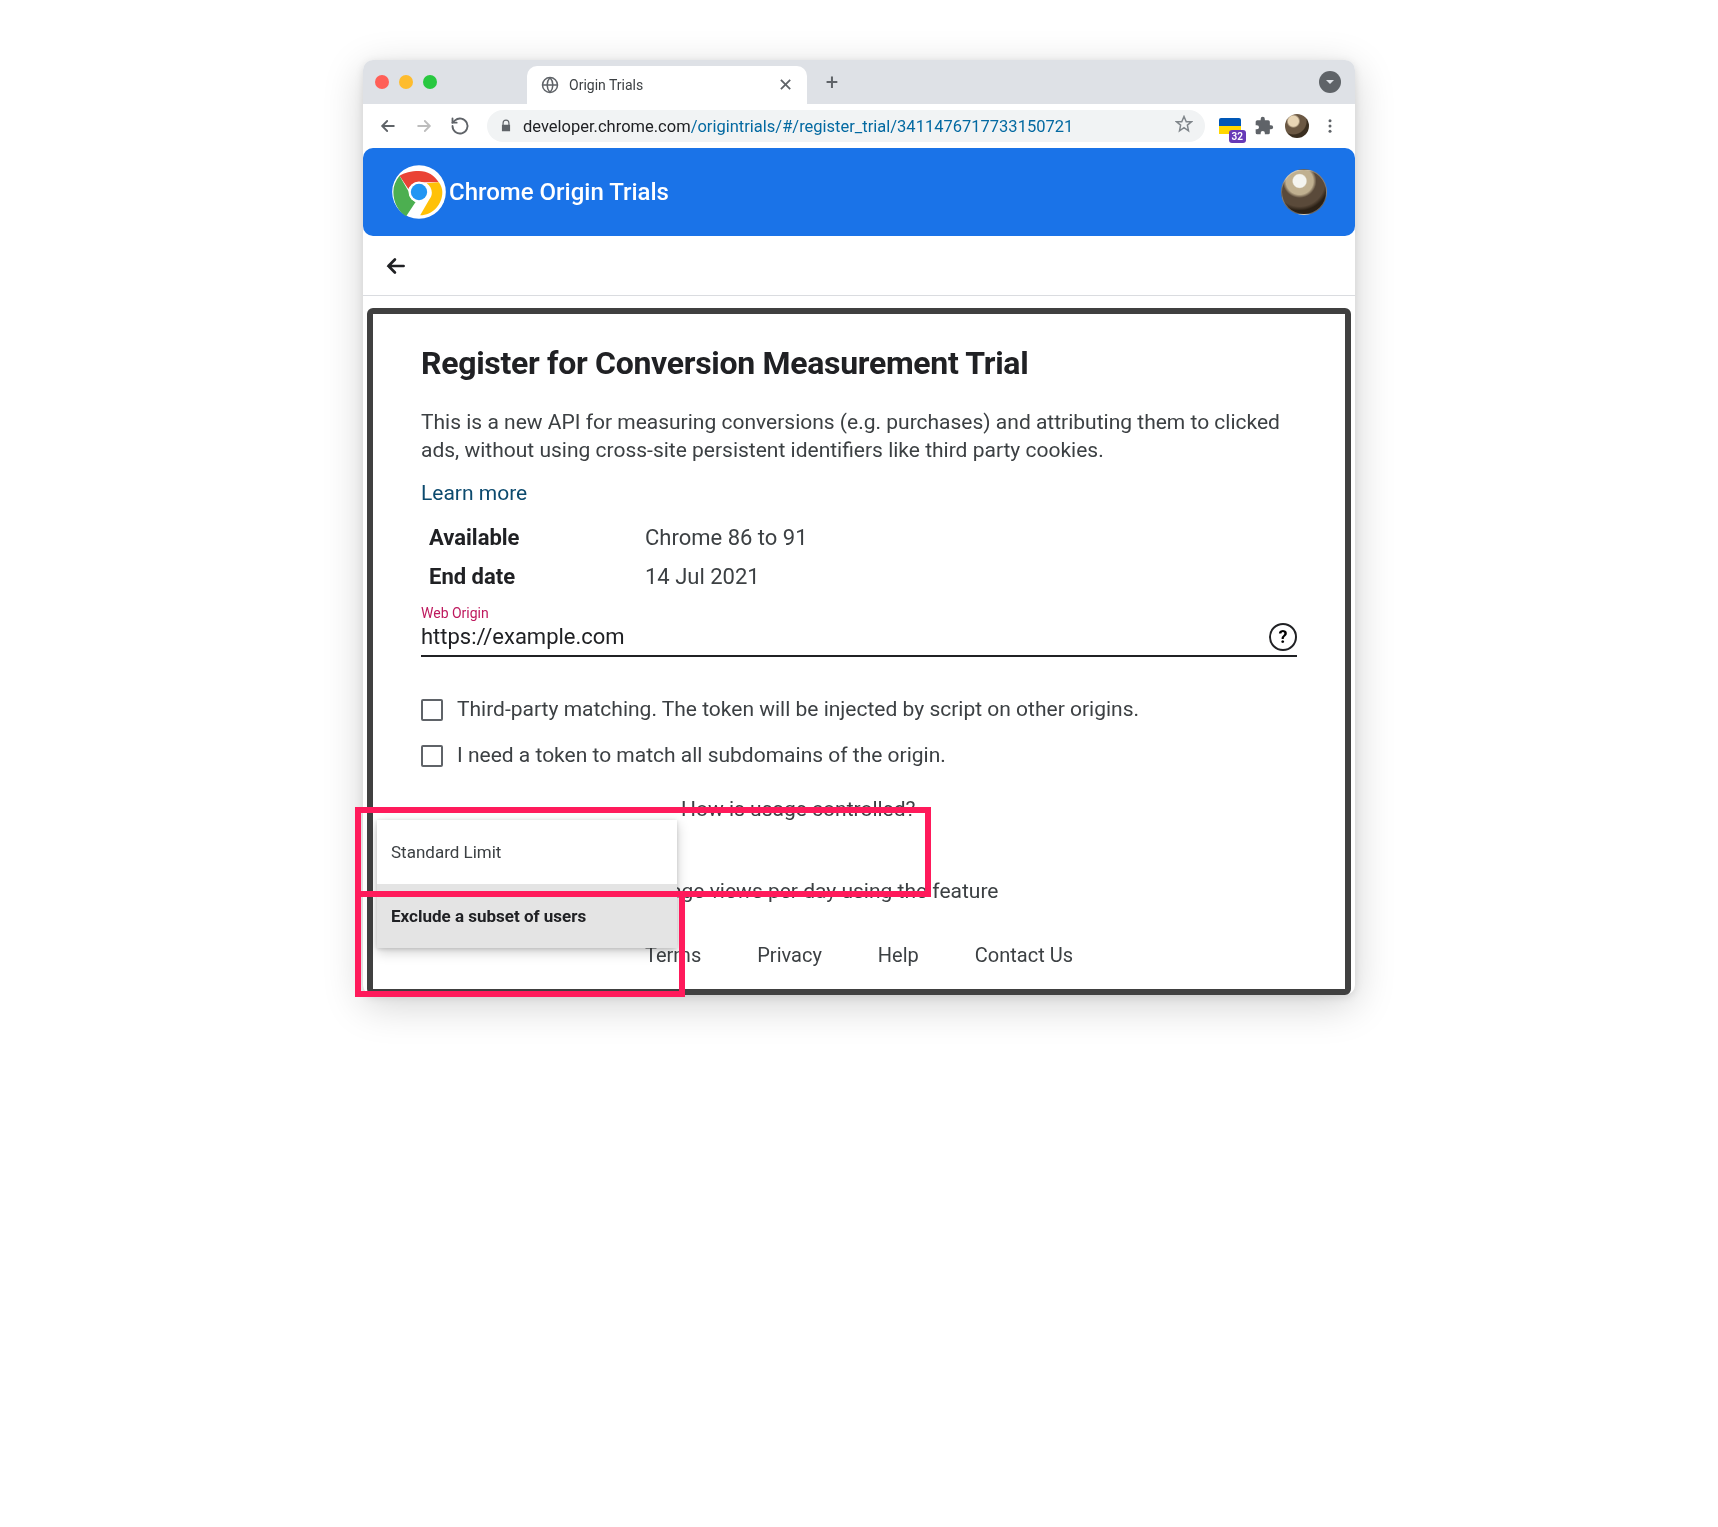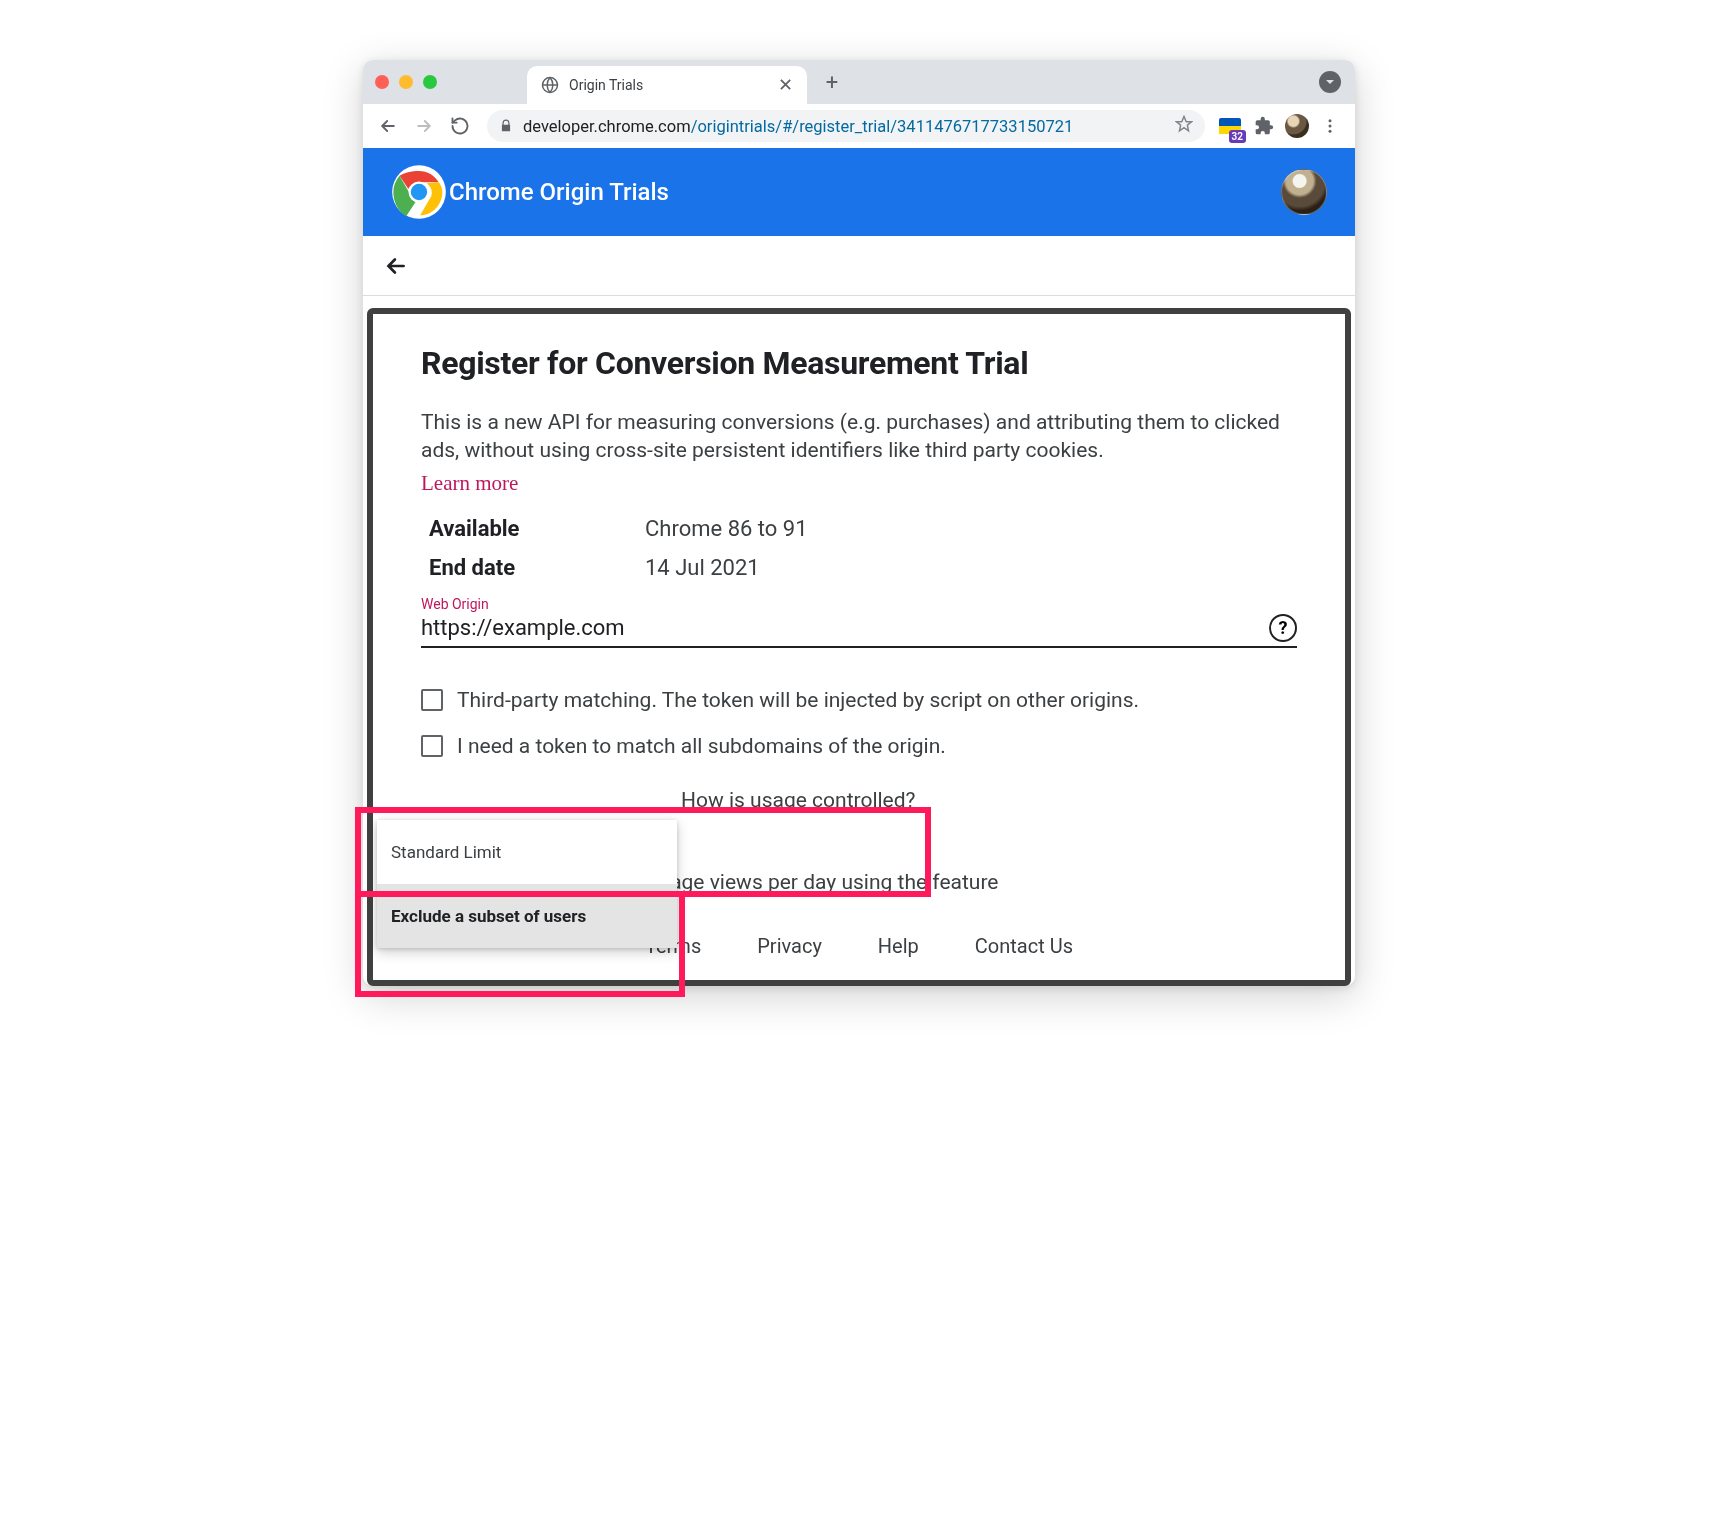--- a/index.html
+++ b/index.html
@@ -118,20 +118,21 @@
     .kebab { color:#5f6368; }
     .kebab svg { width:18px; height:18px; }
     
     .app-header {
       background: #1a73e8;
       height: 88px;
       display:flex;
       align-items:center;
       padding: 0 28px;
       gap: 2px;
+      border-radius: 10px;
     }
     .chrome-logo {
       width: 56px; height:56px; position:relative; flex-shrink:0;
     }
     .app-title { color:#fff; font-size: 24px; font-weight: 500; }
     .app-header .avatar-lg {
       width:46px; height:46px; border-radius:50%; margin-left:auto;
       background: radial-gradient(circle at 40% 25%, #f5f5f0 0 15%, #c0b090 18% 32%, #5a4a3a 40% 60%, #2a2015 70% 100%);
       border: 1px solid rgba(255,255,255,0.3);
     }
@@ -150,39 +151,39 @@
       position: relative;
     }
     .page-h1 {
       font-size: 32px; font-weight: 700; color:#202124; margin-bottom: 26px;
       letter-spacing: -0.3px;
     }
     .desc {
       font-size: 21px; color:#3c4043; line-height: 1.35; max-width: 960px;
     }
     .learn-more {
-      color:#be185d; font-size: 21px; display:inline-block; margin-top:6px; cursor:pointer;font-family:Liberation Serif, serif;
+      color:#0c4a6e; font-size: 21px; display:inline-block; margin-top:16px; cursor:pointer;
     }
     .info-table { margin-top: 20px; }
     .info-row { display:flex; margin-bottom: 14px; font-size: 22px; margin-left: 8px; }
     .info-row .k { font-weight:700; width: 216px; color:#202124; }
     .info-row .v { color:#3c4043; }
     .field { margin-top: 16px; position:relative; }
     .field-label { font-size: 14px; color:#be185d; margin-bottom: 2px; display:block; }
     .field-row { display:flex; align-items:center; gap:12px; border-bottom: 2px solid #202124; padding-bottom:4px; }
     .field-row input {
       border:none; outline:none; font-size:22px; color:#202124; flex:1; background:transparent;
       font-family: inherit;
     }
     .help-circle { width:28px; height:28px; border:2.5px solid #202124; border-radius:50%;
       display:flex; align-items:center; justify-content:center; font-weight:700; font-size:18px;
       flex-shrink:0; cursor:pointer;
     }
     .checks { margin-top: 40px; }
-    .check-row { display:flex; align-items:center; gap:14px; margin-bottom: 22px; }
+    .check-row { display:flex; align-items:flex-end; gap:14px; margin-bottom: 22px; }
     .checkbox {
       width:22px; height:22px; border: 2.5px solid #5f6368; border-radius:2px; flex-shrink:0; cursor:pointer;
     }
     .check-label { font-size:21px; color:#3c4043; }
     .usage-row {
       display:flex; align-items:center; font-size:21px; color:#3c4043; margin-top: 30px;
     }
     .usage-row .spacer-dropdown { width: 260px; }
     .expected-row {
       display:flex; align-items:center; font-size:21px; color:#3c4043; margin-top: 58px;

